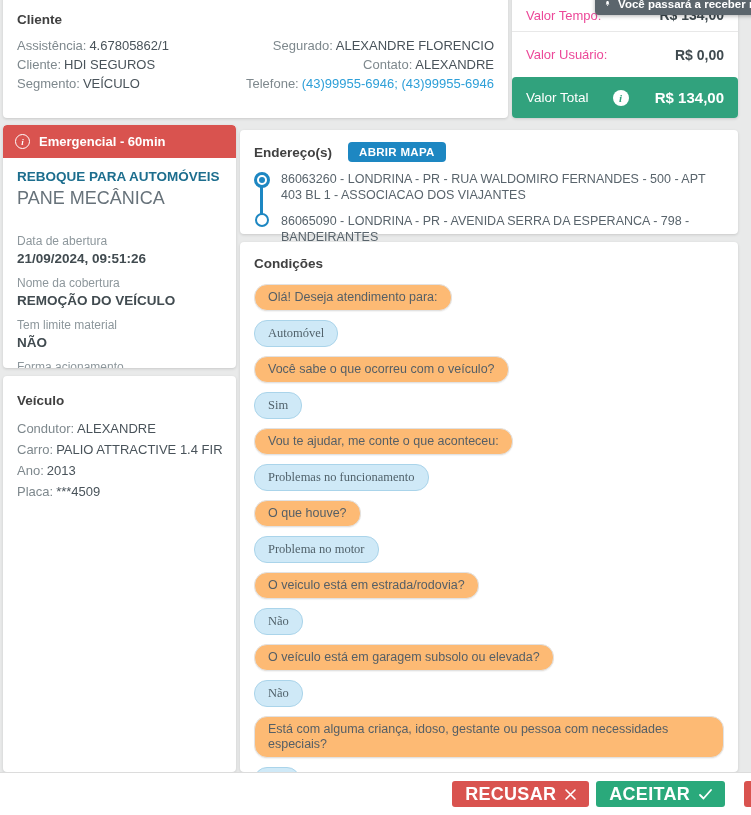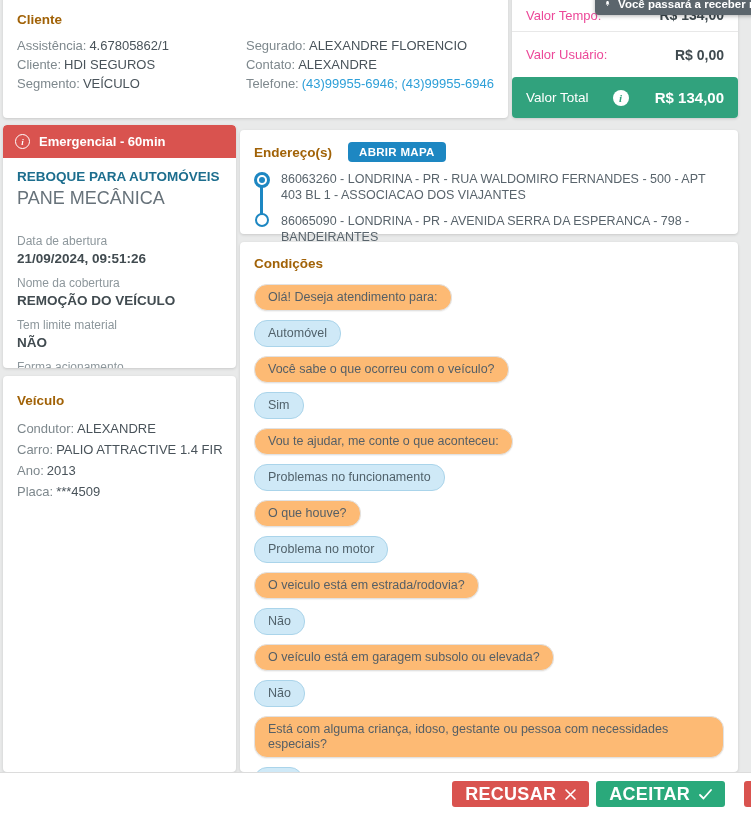--- a/index.html
+++ b/index.html
@@ -7,27 +7,27 @@
   body {
     width:751px; height:815px; position:relative; overflow:hidden;
     background:#e9eaea;
     font-family:"Liberation Sans","DejaVu Sans",sans-serif;
     color:#4b565c;
   }
   .card {
     position:absolute; background:#fff; border-radius:4px;
     box-shadow:0 1px 3px rgba(0,0,0,.14);
   }
-  .sec-title { margin:0; font-size:13.5px; font-weight:bold; color:#a16207; }
+  .sec-title { margin:0; font-size:13.5px; font-weight:bold; color:#404040; }
 
   
   #client-card { left:3px; top:-6px; width:505px; height:124px; padding:18px 14px 12px; border-radius:0 0 4px 4px; }
   #client-card .cols { display:flex; margin-top:9px; }
   #client-card .col1 { width:256px; }
-  #client-card .col2 { flex:1; }
+  #client-card .col2 { flex:1;text-align:right; }
   .frow { font-size:13px; line-height:19px; white-space:nowrap; }
   .frow .lab { color:#7e888d; }
   .frow .val { color:#49535a; margin-left:3px; }
   .frow .val.link { color:#2d9fd8; }
 
   
   #valor-card { left:512px; top:-6px; width:226px; height:124px; border-radius:0 0 4px 4px; display:flex; flex-direction:column; }
   .vrow { display:flex; justify-content:space-between; align-items:center; padding:0 14px; }
   .vrow1 { height:38px; border-bottom:1px solid #e8e8e8; padding-top:5px; }
   .vrow2 { flex:1; }
@@ -82,21 +82,21 @@
               display:flex; align-items:center; justify-content:center; }
   .mk-start i { width:6px; height:6px; background:#1d87c2; border-radius:50%; }
   .mk-end { top:0; width:14px; height:14px; border:2.5px solid #1d87c2; margin-left:1px; }
 
   
   #conditions-card { left:240px; top:242px; width:498px; height:530px; padding:14px; overflow:hidden; }
   .bubbles { margin-top:13px; }
   .bubble { display:table; padding:5px 13px; border-radius:13px; margin-bottom:9px;
             font-size:12.5px; line-height:15px; }
   .bubble.q { background:#fdba74; border:1px solid #e2e2e2; color:#555f66; box-shadow:0 1px 1px rgba(0,0,0,.05); }
-  .bubble.a { background:#cfe9f7; border:1px solid #aad4ea; color:#51626b; }
+  .bubble.a { background:#cfe9f7; border:1px solid #aad4ea; color:#51626b;font-family:Liberation Serif, serif; }
 
   
   #footer { position:absolute; left:0; right:0; bottom:0; height:43px; background:#fff;
             border-top:1px solid #dcdcdc; display:flex; align-items:center;
             justify-content:flex-end; gap:7px; padding-right:26px; z-index:6; }
   .btn { height:26px; display:inline-flex; align-items:center; gap:9px; padding:0 13px;
          border:none; border-radius:3px; color:#fff; font-family:inherit;
          font-weight:bold; font-size:18px; letter-spacing:.3px; cursor:pointer; }
   .btn-decline { background:#d9534f; }
   .btn-accept { background:#2aa97b; }

